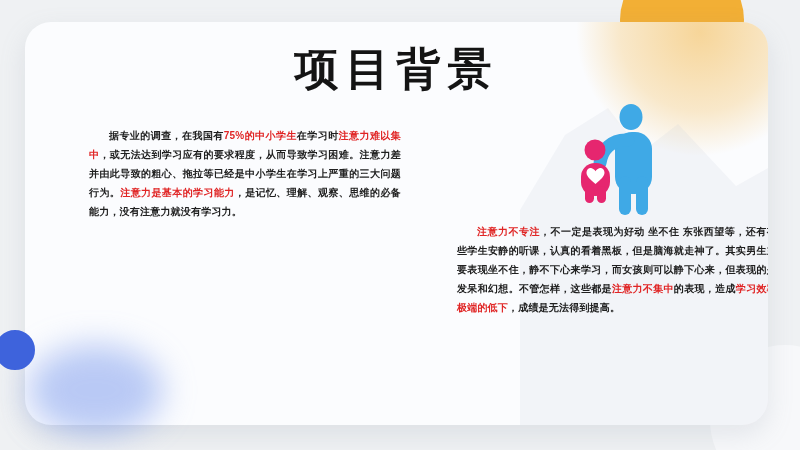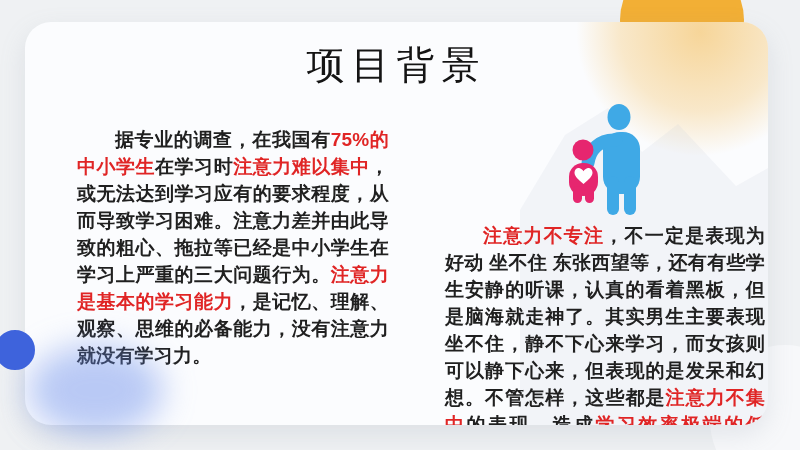--- a/index.html
+++ b/index.html
@@ -30,24 +30,24 @@
   
   .card{position:absolute;left:25px;top:22px;width:743px;height:403px;
     background:var(--card);border-radius:26px;z-index:2;overflow:hidden;
     box-shadow:0 10px 26px rgba(140,150,165,0.18);}
   .yellow-glow{position:absolute;left:550px;top:-115px;width:250px;height:250px;
     border-radius:50%;
     background:radial-gradient(circle,rgba(242,175,53,0.50) 0%,rgba(242,175,53,0.26) 45%,rgba(242,175,53,0) 70%);}
   .mountain-watermark{position:absolute;left:495px;top:68px;width:248px;height:335px;opacity:1;}
 
   .slide-title{position:absolute;left:0;top:18px;width:100%;text-align:center;
-    font-size:38px;font-weight:400;letter-spacing:7px;color:#141414;}
+    font-size:44px;font-weight:700;letter-spacing:7px;color:#141414;}
 
-  .col{position:absolute;font-size:19px;line-height:27px;font-weight:700;
-    color:var(--text);text-align:justify;letter-spacing:0.2px;}
+  .col{position:absolute;font-size:10px;line-height:19px;font-weight:700;
+    color:var(--text);text-align:justify;letter-spacing:0.2px;margin-left:12px;}
   .left-col{left:52px;top:104px;width:312px;}
   .right-col{left:420px;top:82px;width:320px;}
   .col p{text-indent:2em;}
   .left-col .p2{margin-top:13px;}
   .hl{color:var(--highlight);}
 
   .icon-wrap{width:104px;height:112px;margin:0 auto 6px auto;}
   .icon-blue{fill:var(--icon-blue);}
   .icon-blue-stroke{stroke:var(--icon-blue);fill:none;stroke-width:13;stroke-linecap:round;}
   .icon-pink{fill:var(--icon-pink);}

